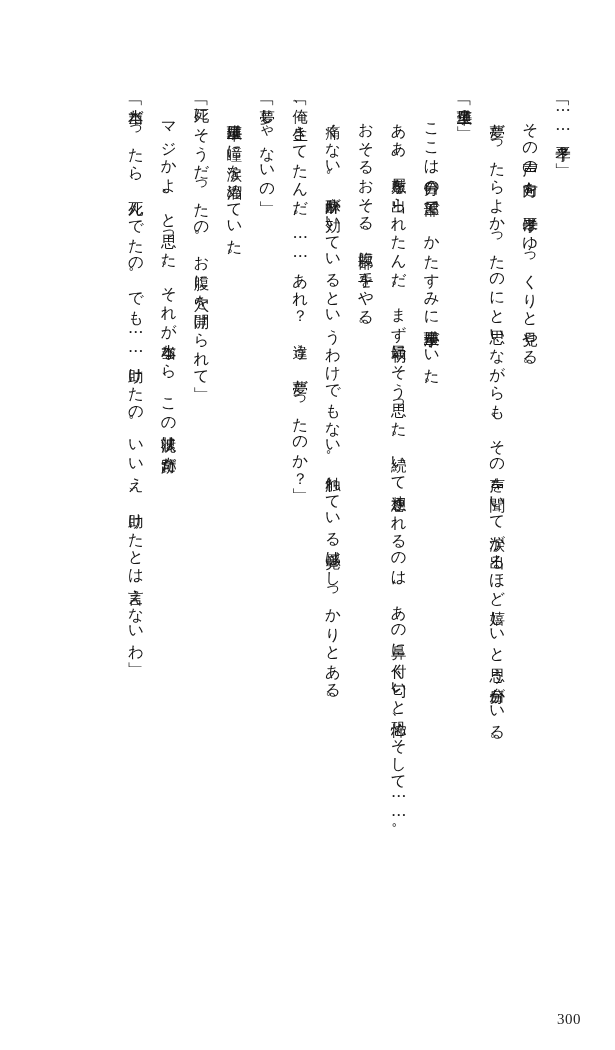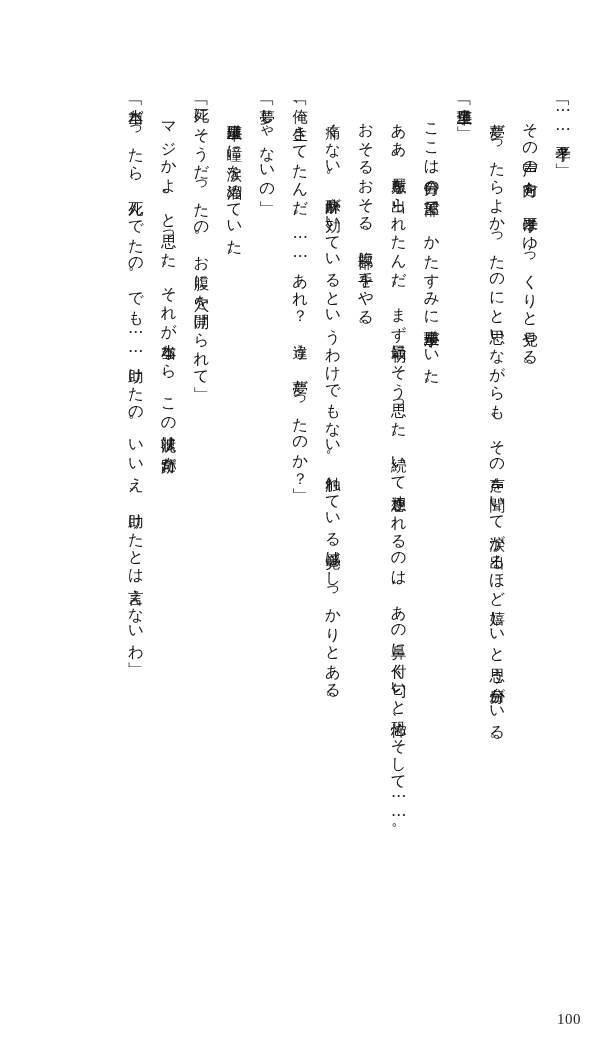--- a/index.html
+++ b/index.html
@@ -77,15 +77,15 @@
     <p>おそるおそる、腹部に手をやる。</p>
     <p>痛くない。麻酔が効いているというわけでもない。触れている感覚はしっかりとある。</p>
     <p class="noindent">「俺、生きてたんだ。……あれ？　違う、夢だったのか？」</p>
     <p class="noindent">「夢じゃないの」</p>
     <p>瑛里華は瞳に涙を溜めていた。</p>
     <p class="noindent">「死にそうだったの。お腹に穴を開けられて」</p>
     <p>マジかよ、と思った。それが本当なら、この状況は奇跡だ。</p>
     <p class="noindent">「本当だったら、死んでたの。でも……助けたの。いいえ、助けたとは言えないわ」</p>
   </div>
 
-  <div class="page-number">100</div>
+  <div class="page-number">300</div>
 
 </div>
 
 </body></html>

